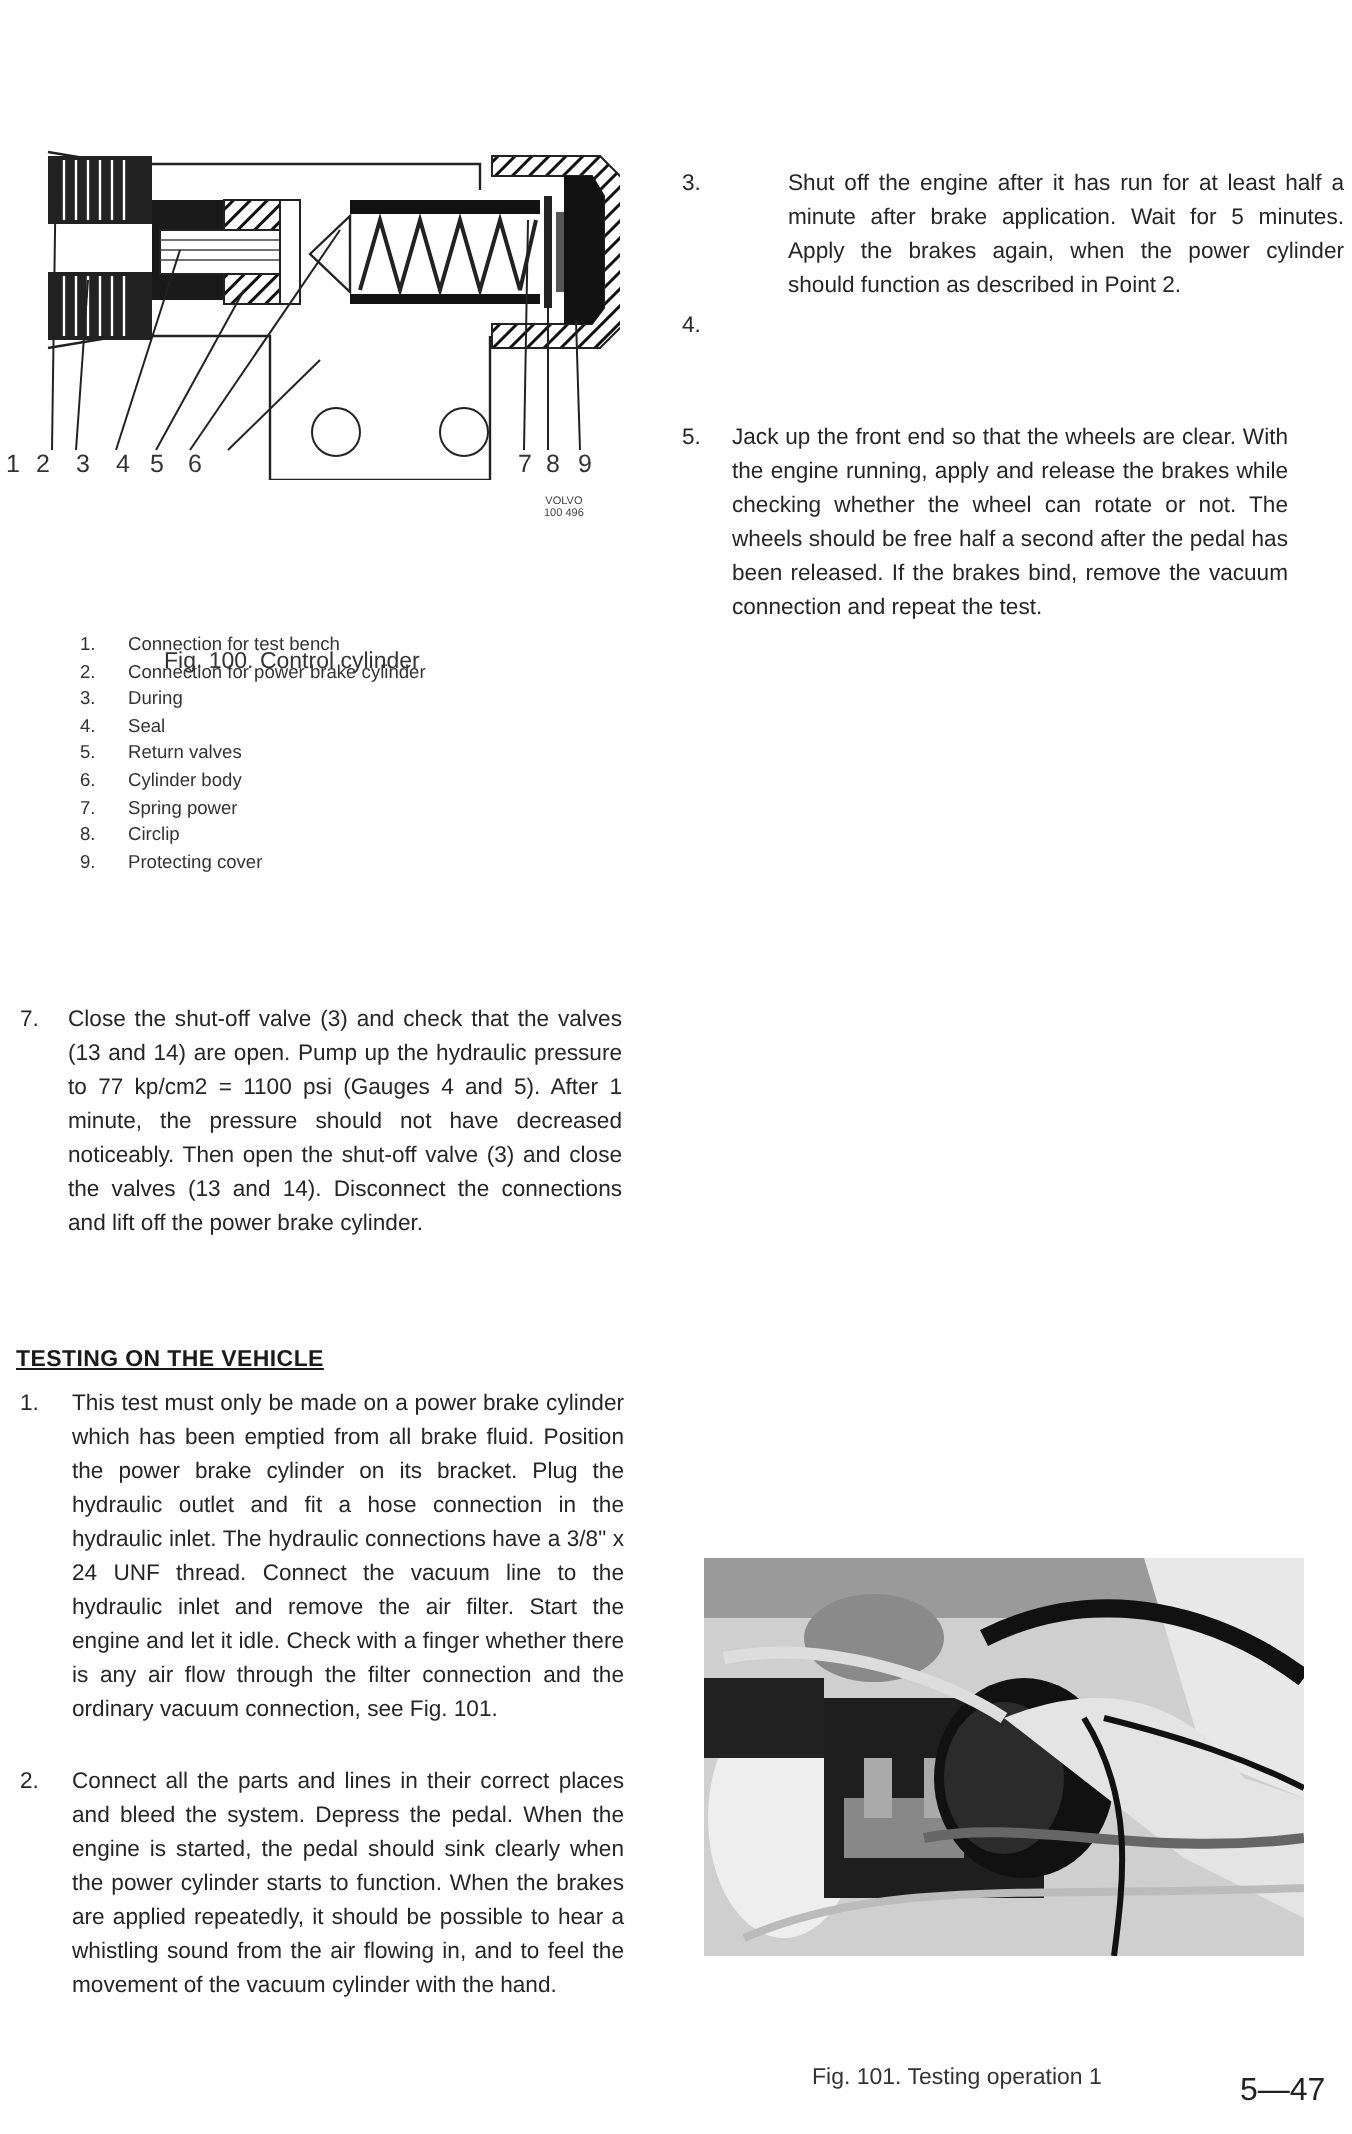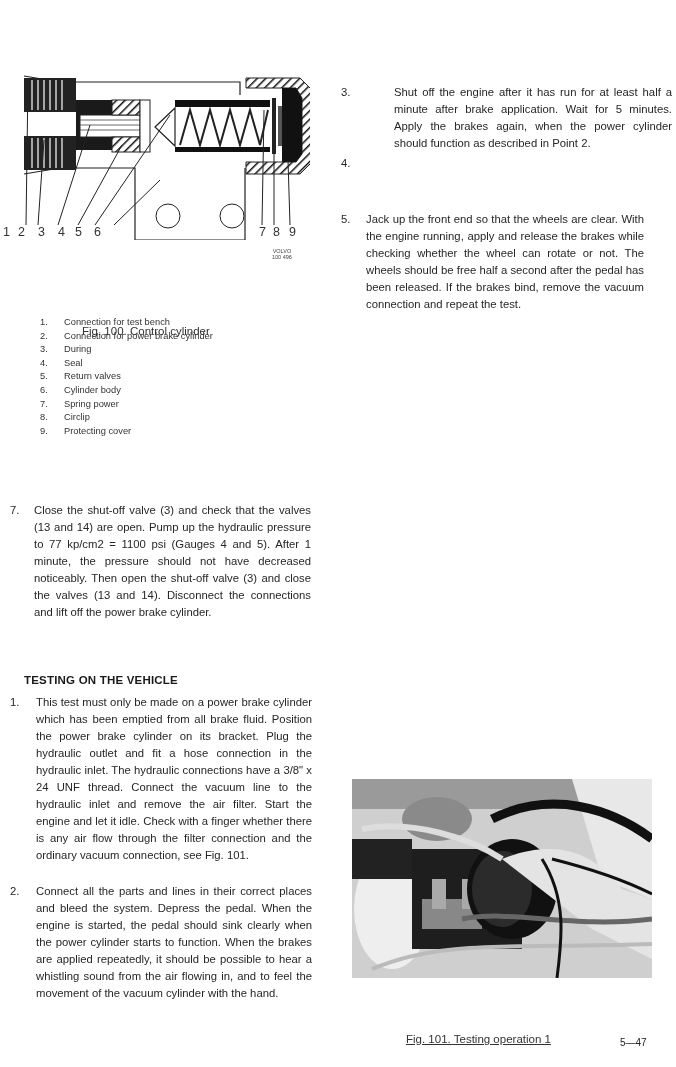--- a/index.html
+++ b/index.html
@@ -164,21 +164,21 @@
 <div class="item para" style="left:341px; top:211px; width:303px; height:120px;">
   <span class="num">5.</span>
   <span class="txt" style="left:25px; width:278px;">Jack up the front end so that the wheels are clear. With the engine running, apply and release the brakes while checking whether the wheel can rotate or not. The wheels should be free half a second after the pedal has been released. If the brakes bind, remove the vacuum connection and repeat the test.</span>
 </div>
 
 <div class="item para" style="left:10px; top:502px; width:301px; height:140px;">
   <span class="num">7.</span>
   <span class="txt" style="left:24px; width:277px;">Close the shut-off valve (3) and check that the valves (13 and 14) are open. Pump up the hydraulic pressure to 77 kp/cm2 = 1100 psi (Gauges 4 and 5). After 1 minute, the pressure should not have decreased noticeably. Then open the shut-off valve (3) and close the valves (13 and 14). Disconnect the connections and lift off the power brake cylinder.</span>
 </div>
 
-<div class="abs heading" style="left:24px; top:674px;">TESTING ON THE VEHICLE</div>
+<div class="abs heading" style="left:8px; top:674px;text-decoration:underline;">TESTING ON THE VEHICLE</div>
 
 <div class="item para" style="left:10px; top:694px; width:302px; height:186px;">
   <span class="num">1.</span>
   <span class="txt" style="left:26px; width:276px;">This test must only be made on a power brake cylinder which has been emptied from all brake fluid. Position the power brake cylinder on its bracket. Plug the hydraulic outlet and fit a hose connection in the hydraulic inlet. The hydraulic connections have a 3/8" x 24 UNF thread. Connect the vacuum line to the hydraulic inlet and remove the air filter. Start the engine and let it idle. Check with a finger whether there is any air flow through the filter connection and the ordinary vacuum connection, see Fig. 101.</span>
 </div>
 <div class="item para" style="left:10px; top:883px; width:302px; height:130px;">
   <span class="num">2.</span>
   <span class="txt" style="left:26px; width:276px;">Connect all the parts and lines in their correct places and bleed the system. Depress the pedal. When the engine is started, the pedal should sink clearly when the power cylinder starts to function. When the brakes are applied repeatedly, it should be possible to hear a whistling sound from the air flowing in, and to feel the movement of the vacuum cylinder with the hand.</span>
 </div>
 
@@ -197,15 +197,15 @@
   <ellipse cx="150" cy="110" rx="30" ry="38" fill="#2b2b2b"></ellipse>
   <path d="M150,80 C200,60 240,70 270,110 L300,120 L300,180 L240,150 Z" fill="#e4e4e4"></path>
   <path d="M10,50 C60,40 120,60 150,80" stroke="#ddd" stroke-width="6" fill="none"></path>
   <path d="M140,40 C200,10 260,30 300,60" stroke="#111" stroke-width="9" fill="none"></path>
   <path d="M110,140 C160,130 220,150 300,140" stroke="#666" stroke-width="5" fill="none"></path>
   <path d="M20,190 C90,160 160,170 300,165" stroke="#bbb" stroke-width="4" fill="none"></path>
   <path d="M190,80 C215,120 210,160 205,199" stroke="#111" stroke-width="3" fill="none"></path>
   <path d="M200,80 C240,90 270,100 300,115" stroke="#111" stroke-width="3" fill="none"></path>
 </svg>
 
-<div class="abs caption" style="left:406px; top:995px;text-decoration:underline;">Fig. 101.  Testing operation 1</div>
-
-<div class="abs" style="left:620px; top:1037px; font-size:10px; color:#222;">5—47</div>
+<div class="abs caption" style="left:406px; top:995px;">Fig. 101.  Testing operation 1</div>
+
+<div class="abs" style="left:620px; top:1037px; font-size:16px; color:#222;">5—47</div>
 
 </body></html>

